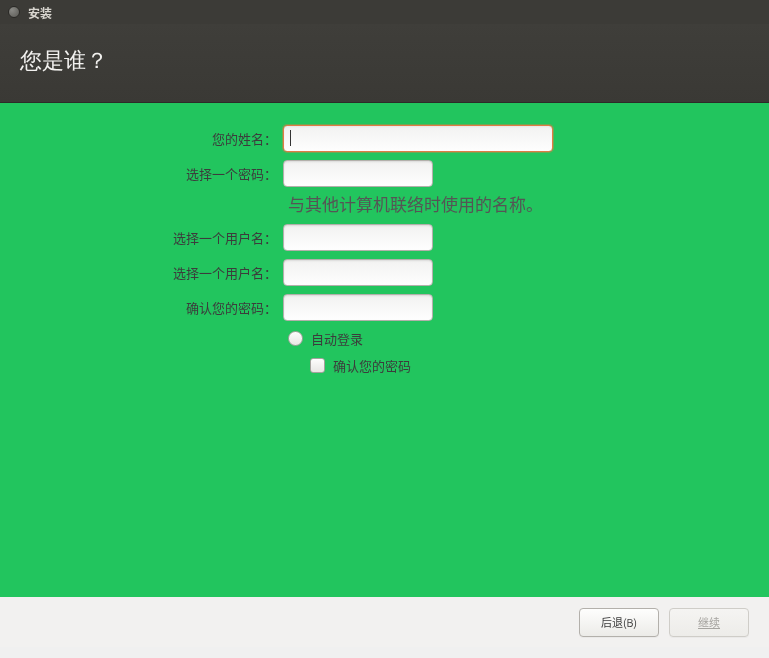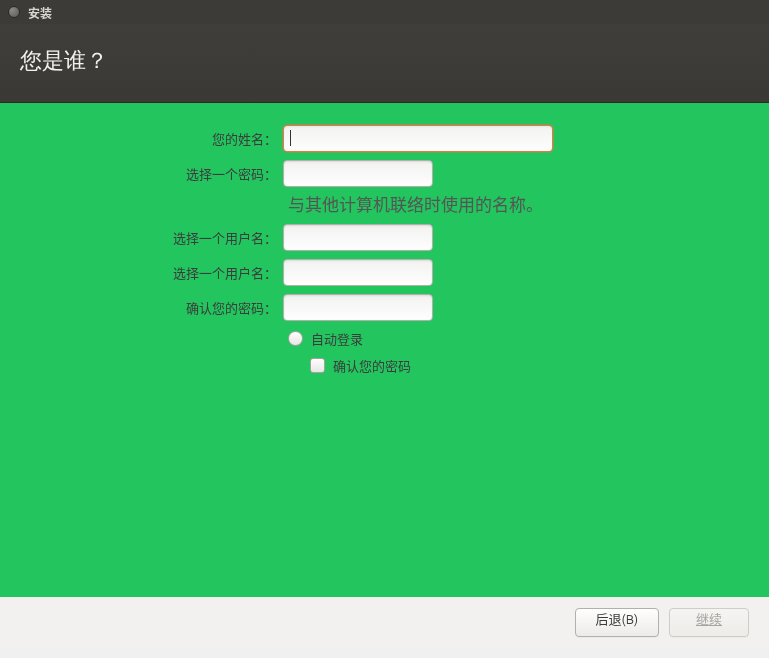--- a/index.html
+++ b/index.html
@@ -150,23 +150,24 @@
     padding: 0 20px;
     gap: 10px;
     background: #f2f1f0;
   }
   .btn {
     height: 29px;
     padding: 0 20px;
     border: 1px solid #b3b0ab;
     border-radius: 4px;
     background: linear-gradient(to bottom, #fefefd, #ecebe8);
-    font-size: 13px;
+    font-size: 11px;
     color: #3c3c3c;
     display: flex;
+    align-items: center;
     justify-content: center;
     cursor: pointer;
     box-shadow: 0 1px 0 rgba(0,0,0,0.03);
     min-width: 80px;
   }
   .btn.disabled {
     color: #a7a5a1;
     background: linear-gradient(to bottom, #f5f4f2, #edece9);
     border-color: #cfcdc8;
     cursor: default;

